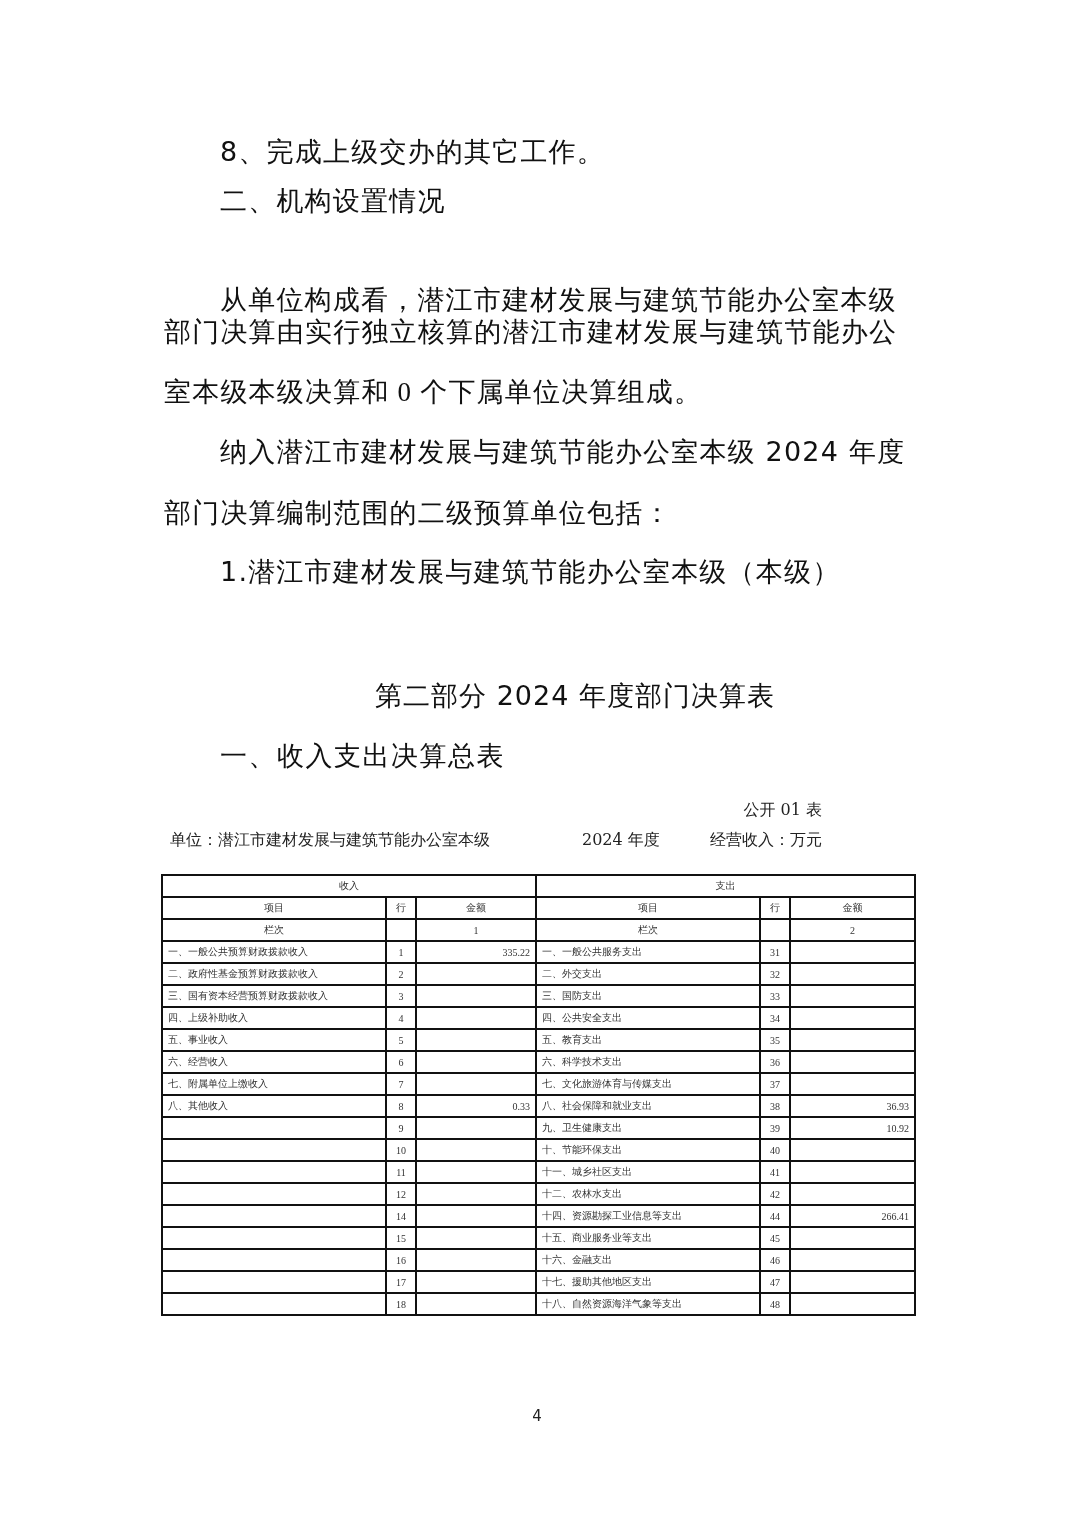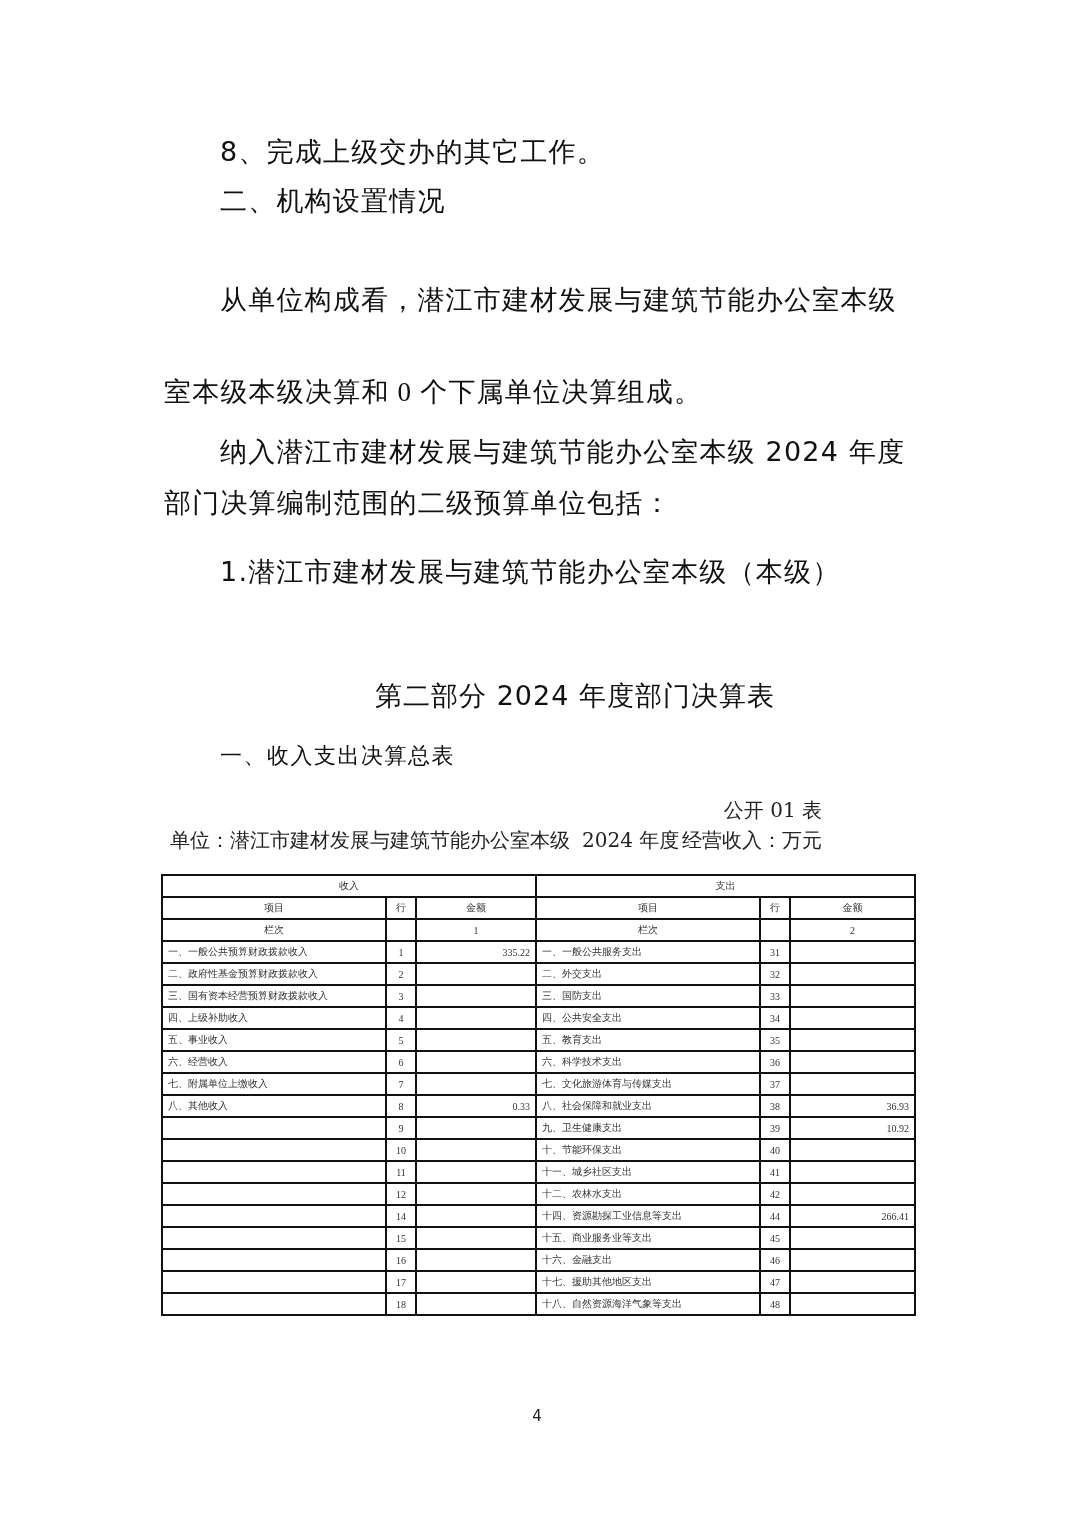--- a/index.html
+++ b/index.html
@@ -35,28 +35,28 @@
       left: 0; width: 1074px;
       text-align: center;
       font-size: 27px;
       line-height: 30px;
       letter-spacing: 1px;
       padding-left: 38px;
     }
     .sub-title {
       position: absolute;
       left: 220px;
-      font-size: 22px;
+      font-size: 27px;
       line-height: 30px;
       letter-spacing: 1.5px;
     }
     .meta-line {
       position: absolute;
       font-family: "DejaVu Serif", "Liberation Serif", serif;
-      font-size: 20px;
+      font-size: 16px;
       line-height: 20px;
       color: #222;
       white-space: nowrap;
     }
     table.fin {
       position: absolute;
       left: 161px;
       top: 874px;
       width: 753px;
       border-collapse: collapse;
@@ -86,23 +86,24 @@
     }
   </style>
 </head>
 <body>
 
 <div class="page">
 
   <div class="body-text indent" style="top:137px;">8、完成上级交办的其它工作。</div>
   <div class="body-text indent" style="top:186px;">二、机构设置情况</div>
   <div class="body-text indent" style="top:257px;margin-top:28px;">从单位构成看，潜江市建材发展与建筑节能办公室本级</div>
+  <div class="body-text" style="top:317px;">部门决算由实行独立核算的潜江市建材发展与建筑节能办公</div>
   <div class="body-text" style="top:377px;font-family:Liberation Serif, serif;">室本级本级决算和 0 个下属单位决算组成。</div>
   <div class="body-text indent" style="top:437px;">纳入潜江市建材发展与建筑节能办公室本级 2024 年度</div>
-  <div class="body-text" style="top:488px;">部门决算编制范围的二级预算单位包括：</div>
+  <div class="body-text" style="top:498px;">部门决算编制范围的二级预算单位包括：</div>
   <div class="body-text indent" style="top:557px;">1.潜江市建材发展与建筑节能办公室本级（本级）</div>
 
   <div class="section-title" style="top:681px;">第二部分  2024 年度部门决算表</div>
   <div class="sub-title" style="top:741px;">一、收入支出决算总表</div>
 
   <div class="meta-line" style="top:800px; right:170px;">公开 01 表</div>
   <div class="meta-line" style="top:830px; left:170px;">单位：潜江市建材发展与建筑节能办公室本级</div>
   <div class="meta-line" style="top:830px; left:582px;">2024 年度</div>
   <div class="meta-line" style="top:830px; right:170px;">经营收入：万元</div>
 

